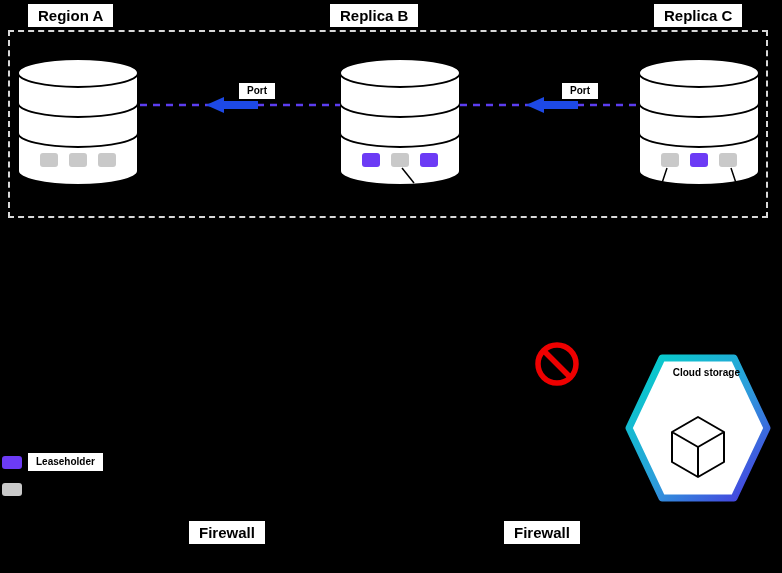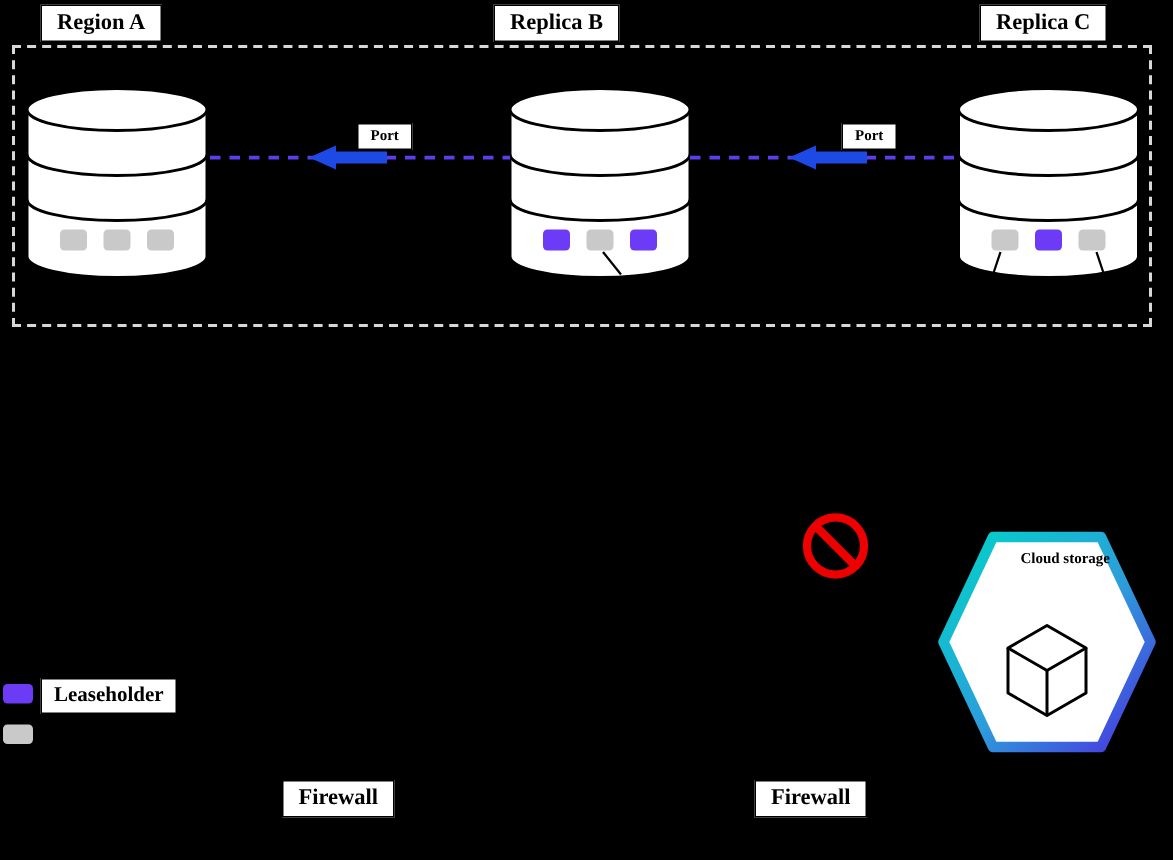--- a/index.html
+++ b/index.html
@@ -2,37 +2,37 @@
 <html style="--background: #000000; --leaseholder: #6c3bf5; --replica: #c9c9c9; --zone-border: #d8d8d8; --link: #5c3df0; --arrow: #1d49e5; --prohibit: #ee0000; --hexg1: #00d4c8; --hexg2: #2d9cdb; --hexg3: #4b2fe0;"><head>
 <meta charset="utf-8">
 <style>
   * { margin:0; padding:0; box-sizing:border-box; }
   html, body { background: var(--background, #000); }
   .canvas {
     position: relative;
     width: 782px;
     height: 573px;
     background: var(--background, #000);
-    font-family: Liberation Serif, serif;
+    font-family: Liberation Sans, sans-serif;
     overflow: hidden;
   }
   .abs { position: absolute; }
   .chip {
     position: absolute;
     background: #ffffff;
     color: #000000;
     border: 1px solid #000000;
     font-weight: bold;
     font-size: 15px;
     line-height: 1;
     padding: 4px 10px;
     white-space: nowrap;
   }
   .chip.small { font-size: 10px; padding: 3px 8px; }
-  .chip.mid { font-size: 14px; padding: 4px 8px; }
+  .chip.mid { font-size: 10px; padding: 4px 8px; }
   .zone {
     position: absolute;
     border: 2px dashed var(--zone-border, #d8d8d8);
   }
   .swatch {
     position: absolute;
     width: 20px;
     height: 13px;
     border-radius: 3px;
   }

